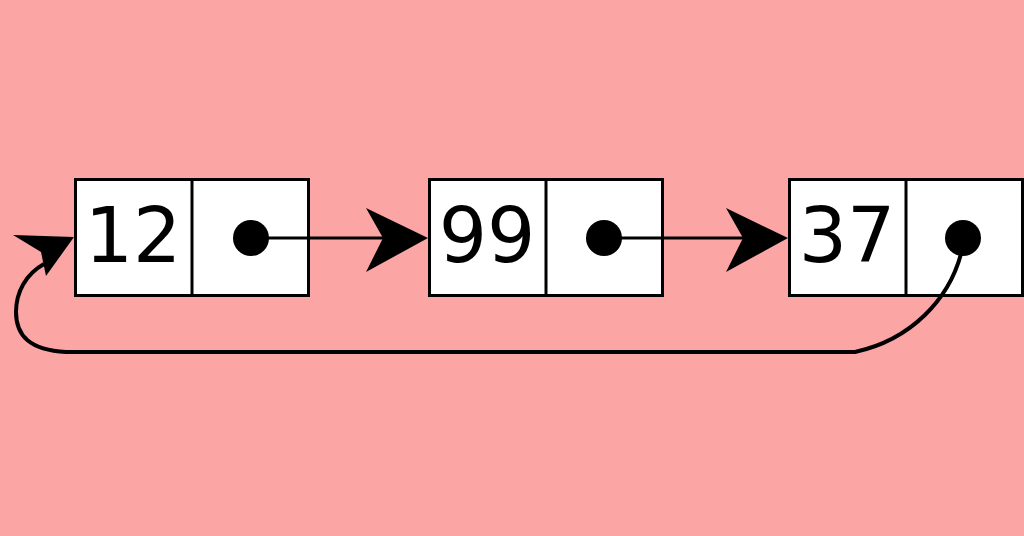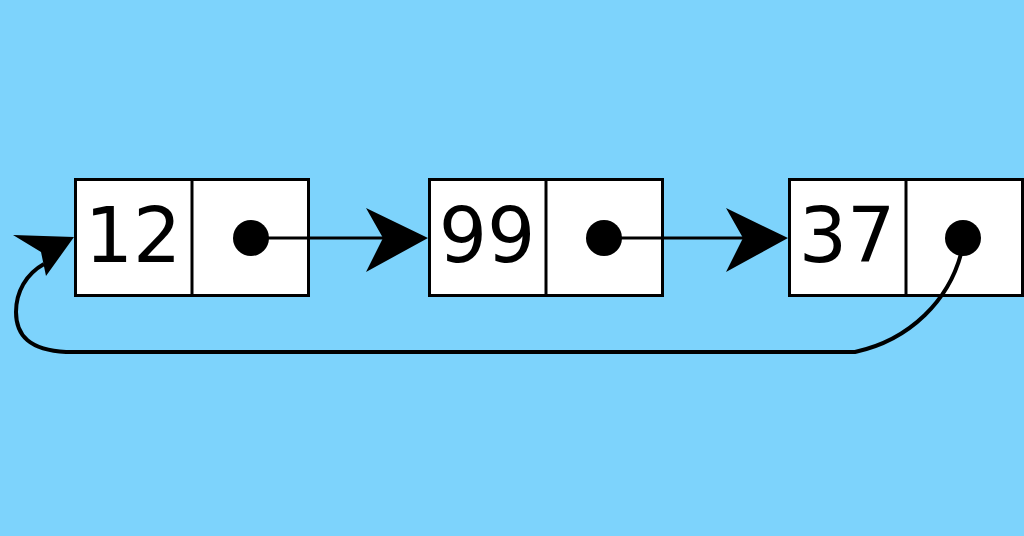--- a/index.html
+++ b/index.html
@@ -7,21 +7,21 @@
     padding: 0;
     background: #ffffff;
   }
   body {
     font-family: "DejaVu Sans", sans-serif;
   }
   #canvas {
     position: relative;
     width: 1024px;
     height: 536px;
-    background: #7dd3fc;
+    background: #fca5a5;
     overflow: hidden;
   }
   #diagram-svg {
     position: absolute;
     top: 0;
     left: 0;
     width: 1024px;
     height: 536px;
     display: block;
   }

